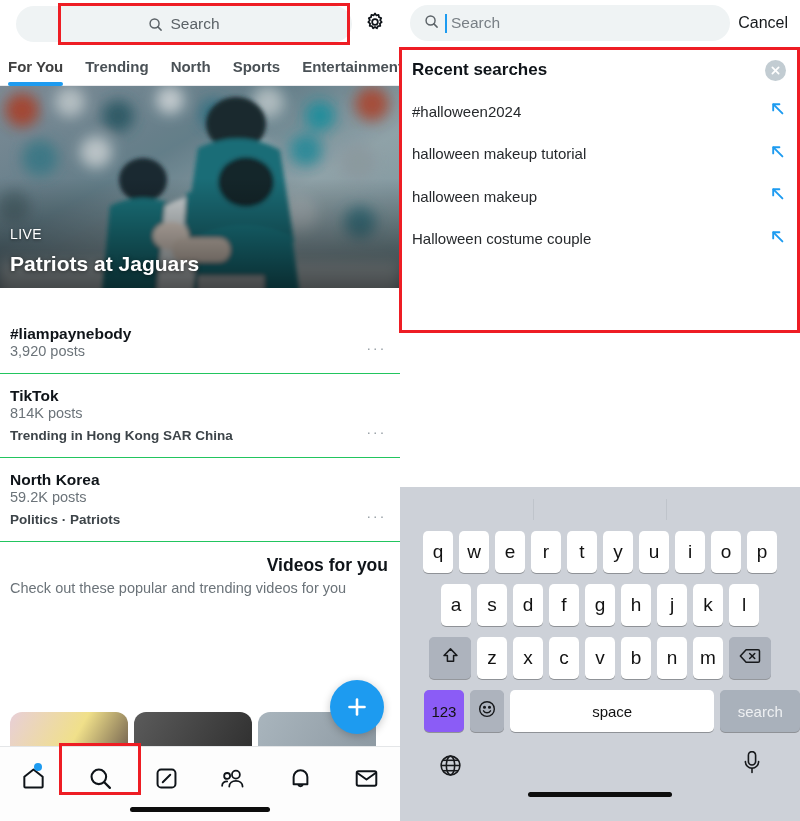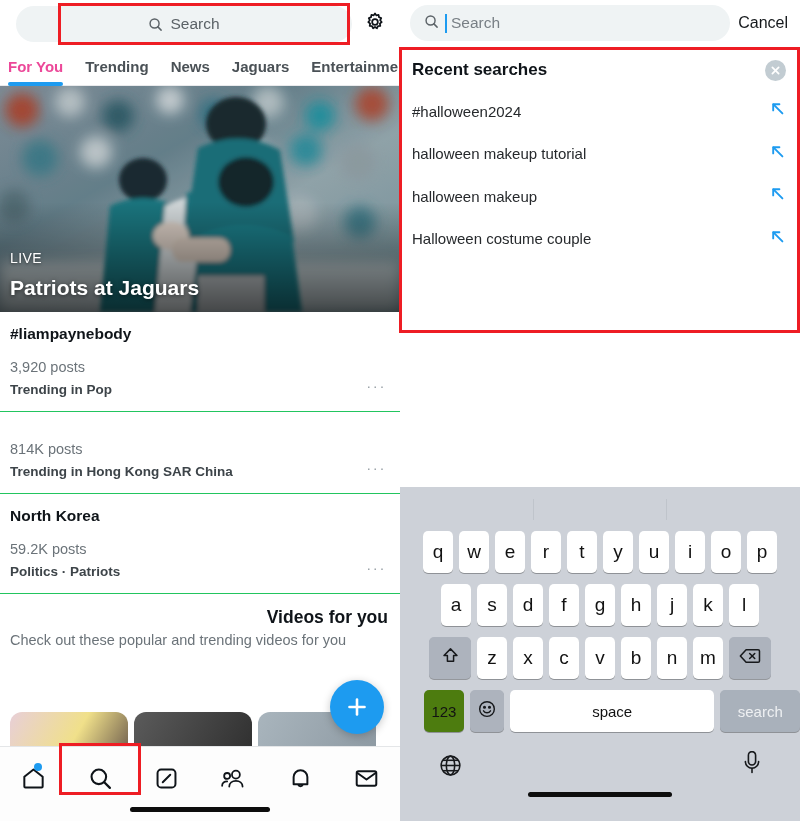--- a/index.html
+++ b/index.html
@@ -32,29 +32,29 @@
     position: absolute; left: 0; top: 48px; width: 400px; height: 38px;
     display: flex; align-items: center; border-bottom: 1px solid #e9eaec;
     background: #fff;
   }
   .l-tab {
     font-size: 15px; color: #4a5156; font-weight: 700;
     padding: 0 0 0 0; margin-right: 22px; height: 38px;
     display: flex; align-items: center; position: relative; white-space: nowrap;
   }
   .l-tab:first-child { margin-left: 8px; }
-  .l-tab.active { color: #ec4899; }
+  .l-tab.active { color: #404040; }
   .l-tab.active::after {
     content: ""; position: absolute; left: 0; right: 0; bottom: 0;
     height: 3.5px; border-radius: 2px; background: #1d9bf0;
   }
 
   
   .l-hero {
-    position: absolute; left: 0; top: 86px; width: 400px; height: 226px;
+    position: absolute; left: 0; top: 86px; width: 400px; height: 202px;
     overflow: hidden;
   }
   .l-hero .photo { position:absolute; inset:0; }
   .l-hero .shade {
     position: absolute; left: 0; right: 0; bottom: 0; height: 110px;
     background: linear-gradient(to top, rgba(0,0,0,.62), rgba(0,0,0,0));
   }
   .l-hero .live {
     position: absolute; left: 10px; bottom: 46px;
     color: #fff; font-size: 14px; letter-spacing: .4px;
@@ -65,21 +65,21 @@
     color: #fff; font-size: 21px; font-weight: 700;
     text-shadow: 0 1px 4px rgba(0,0,0,.55);
   }
 
   
   .trend {
     position: relative; padding: 13px 12px 14px 10px;
     border-bottom: 1px solid #22c55e;
   }
   .trend .t-name { font-size: 15.5px; font-weight: 700; color: #0f1419; }
-  .trend .t-posts { font-size: 14.5px; color: #6b7379; margin-top: 16px; }
+  .trend .t-posts { font-size: 14.5px; color: #6b7379; margin-top: 0; }
   .trend .t-cat { font-size: 13.5px; font-weight: 700; color: #3d4449; margin-top: 7px; }
   .trend .t-dots {
     position: absolute; right: 14px; bottom: 17px; color: #9aa2a8;
     font-size: 15px; letter-spacing: 1.6px;
   }
 
   .videos-sec { padding: 13px 12px 6px 10px; position: relative; }
   .videos-sec .v-title { font-size: 17.5px; font-weight: 700; color: #0f1419; text-align: right; }
   .videos-sec .v-sub { font-size: 14.5px; color: #6b7379; margin-top: 4px; }
   .v-thumbs { position: absolute; left: 10px; top: 712px; display: flex; gap: 6px; }
@@ -158,21 +158,21 @@
   .kb-row { display: flex; justify-content: center; gap: 6px; margin-bottom: 11px; }
   .key {
     background: #fff; border-radius: 5px; height: 42px; width: 30px;
     display: flex; align-items: center; justify-content: center;
     font-size: 19px; color: #121212; box-shadow: 0 1px 0 rgba(0,0,0,.30);
   }
   .key.wide-mid { width: 30px; }
   .key.special {
     background: #adb3bd; width: 42px; box-shadow: 0 1px 0 rgba(0,0,0,.28);
   }
-  .key.num { background: #4d7c0f; width: 42px; font-size: 15px; margin-left: 24px; }
+  .key.num { background: #8b5cf6; width: 42px; font-size: 15px; margin-left: 24px; }
   .key.emoji { background: #adb3bd; width: 36px; }
   .key.space { width: 216px; font-size: 15px; }
   .key.enter {
     background: #a9b1bb; width: 84px; font-size: 15px; color: #eef0f2;
   }
   .kb-row.r2 { padding-left: 0px; }
   .kb-bottom {
     position: relative; height: 66px;
   }
   .kb-bottom .globe { position: absolute; left: 38px; top: 10px; }
@@ -216,24 +216,24 @@
     </div>
 
     <div class="l-tabs">
       <div class="l-tab active">
           <span>For You</span>
         </div>
       <div class="l-tab">
           <span>Trending</span>
         </div>
       <div class="l-tab">
-          <span>News</span>
+          <span>North</span>
         </div>
       <div class="l-tab">
-          <span>Jaguars</span>
+          <span>Sports</span>
         </div>
       <div class="l-tab">
           <span>Entertainment</span>
         </div>
     </div>
 
     <div class="l-hero">
       <svg class="photo" viewBox="0 0 400 226" preserveAspectRatio="none">
         <defs>
           <linearGradient id="crowd" x1="0" y1="0" x2="1" y2="1">
@@ -289,24 +289,24 @@
       </svg>
       <div class="shade"></div>
       <div class="live">LIVE</div>
       <div class="htitle">Patriots at Jaguars</div>
     </div>
 
     <div style="position:absolute;left:0;top:312px;width:400px;">
       <div class="trend">
         <div class="t-name">#liampaynebody</div>
         <div class="t-posts">3,920 posts</div>
-        <div class="t-cat">Trending in Pop</div>
         <div class="t-dots">···</div>
       </div>
       <div class="trend">
+        <div class="t-name">TikTok</div>
         <div class="t-posts">814K posts</div>
         <div class="t-cat">Trending in Hong Kong SAR China</div>
         <div class="t-dots">···</div>
       </div>
       <div class="trend">
         <div class="t-name">North Korea</div>
         <div class="t-posts">59.2K posts</div>
         <div class="t-cat">Politics · Patriots</div>
         <div class="t-dots">···</div>
       </div>

